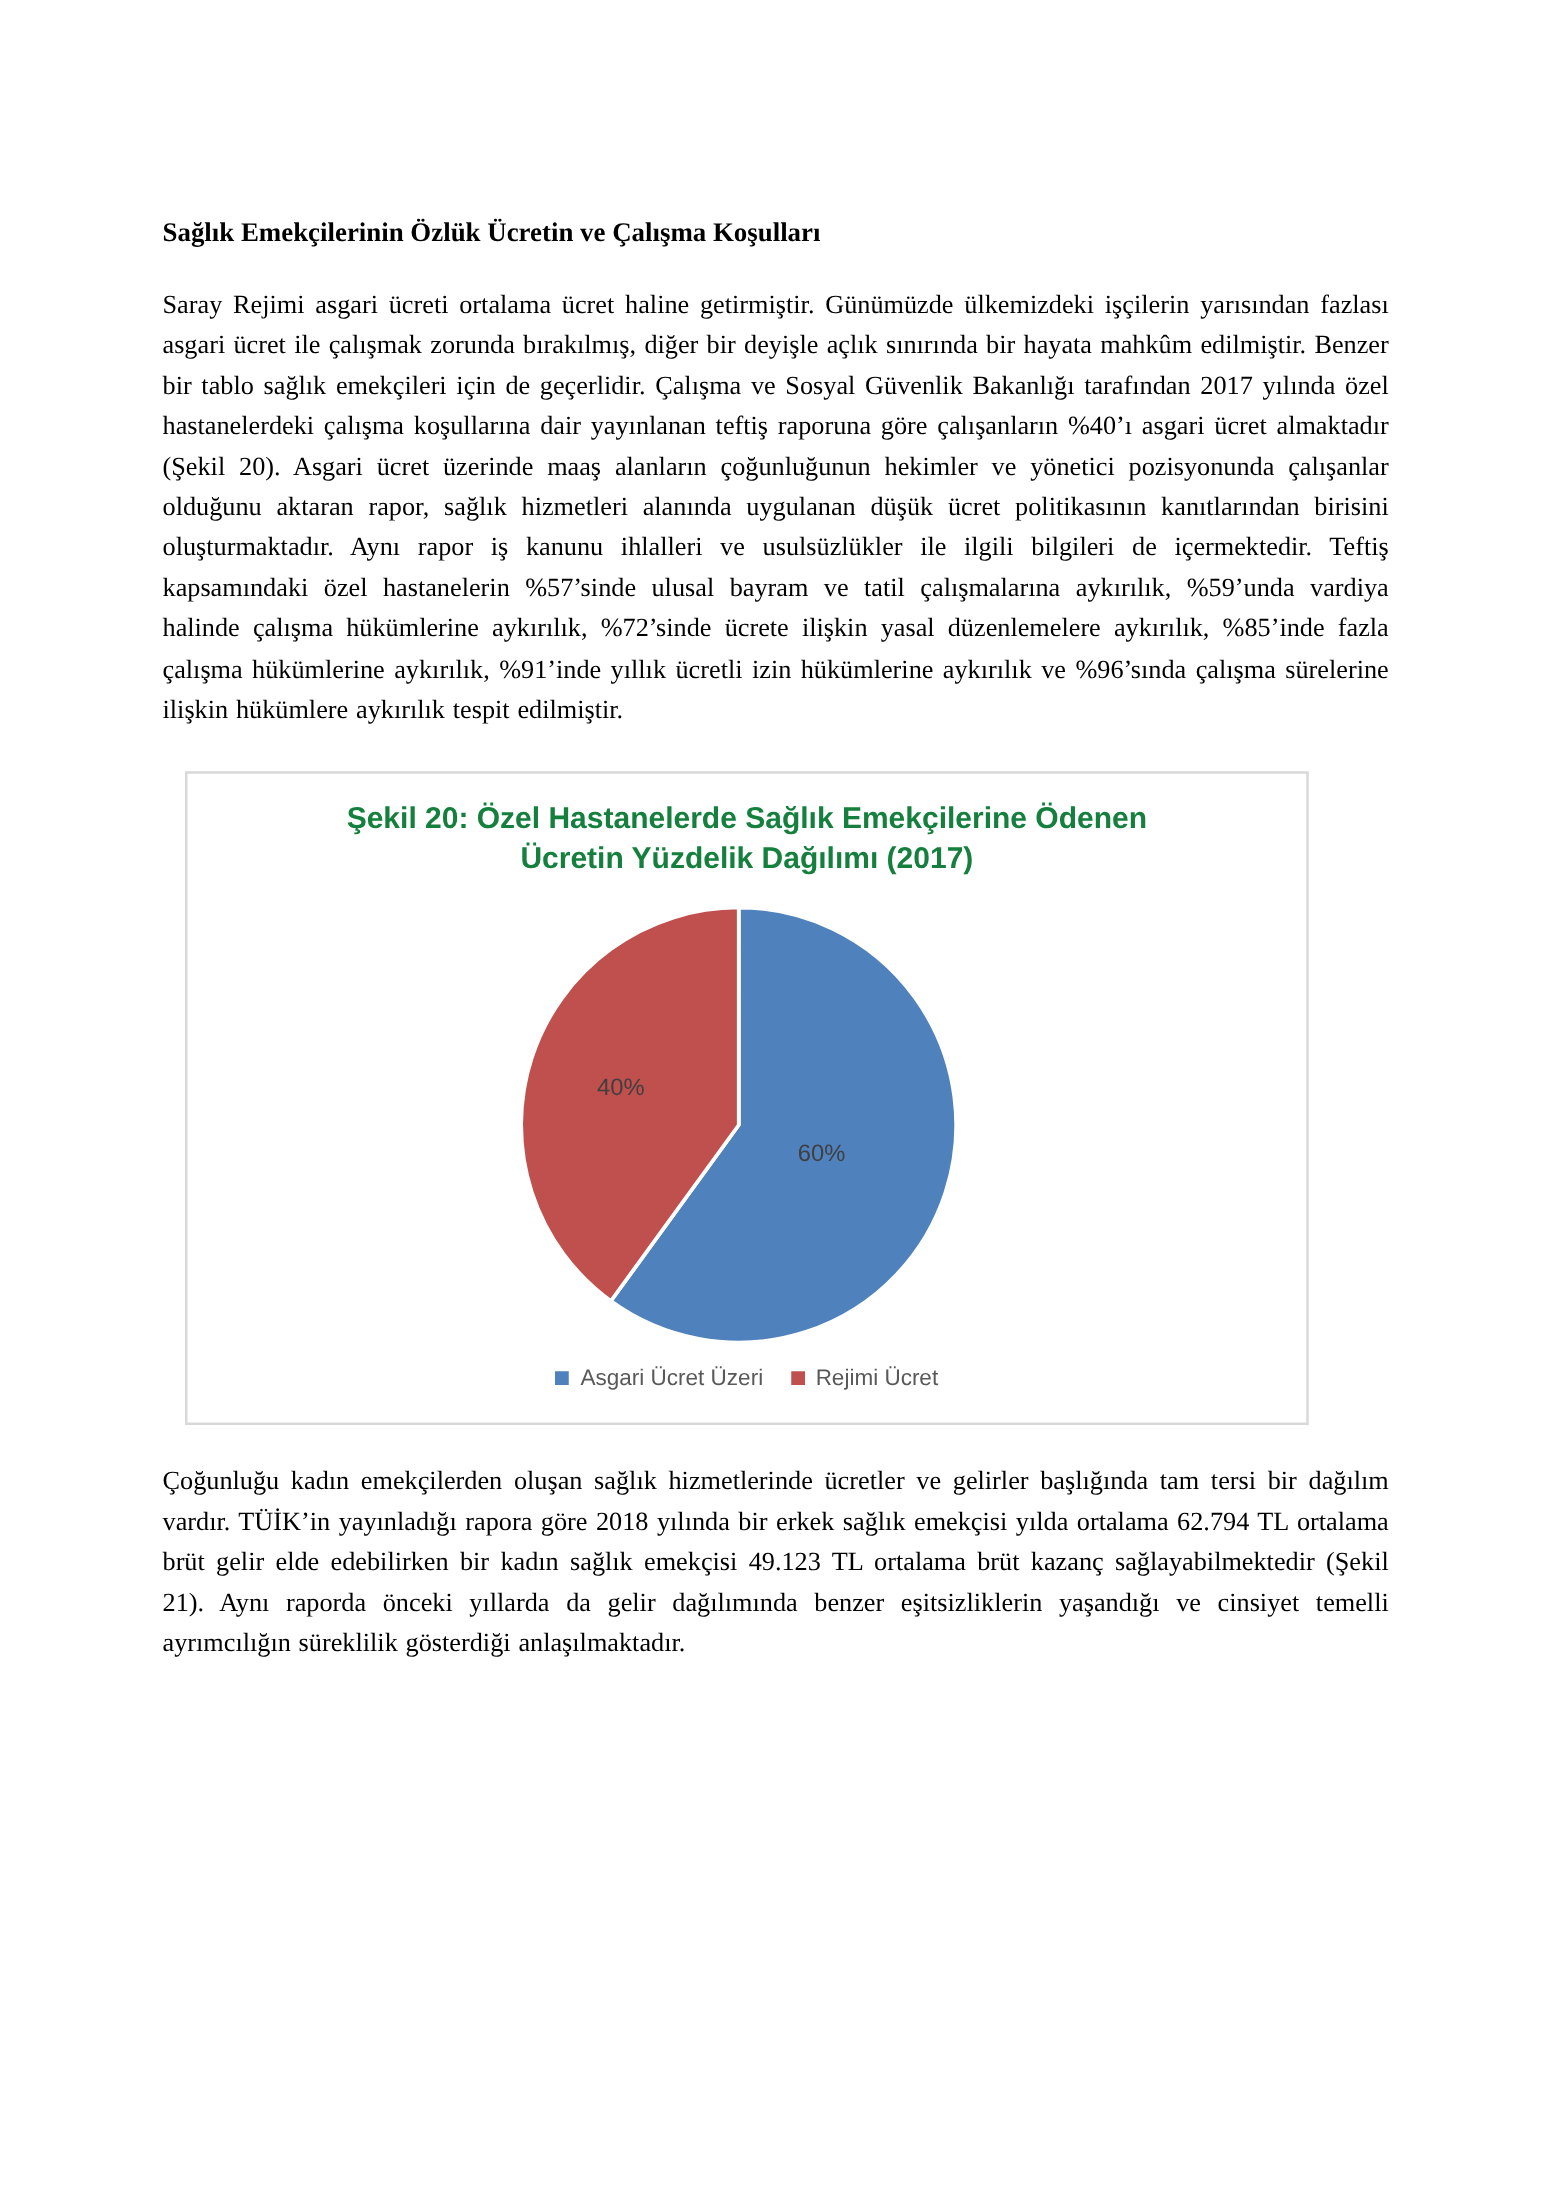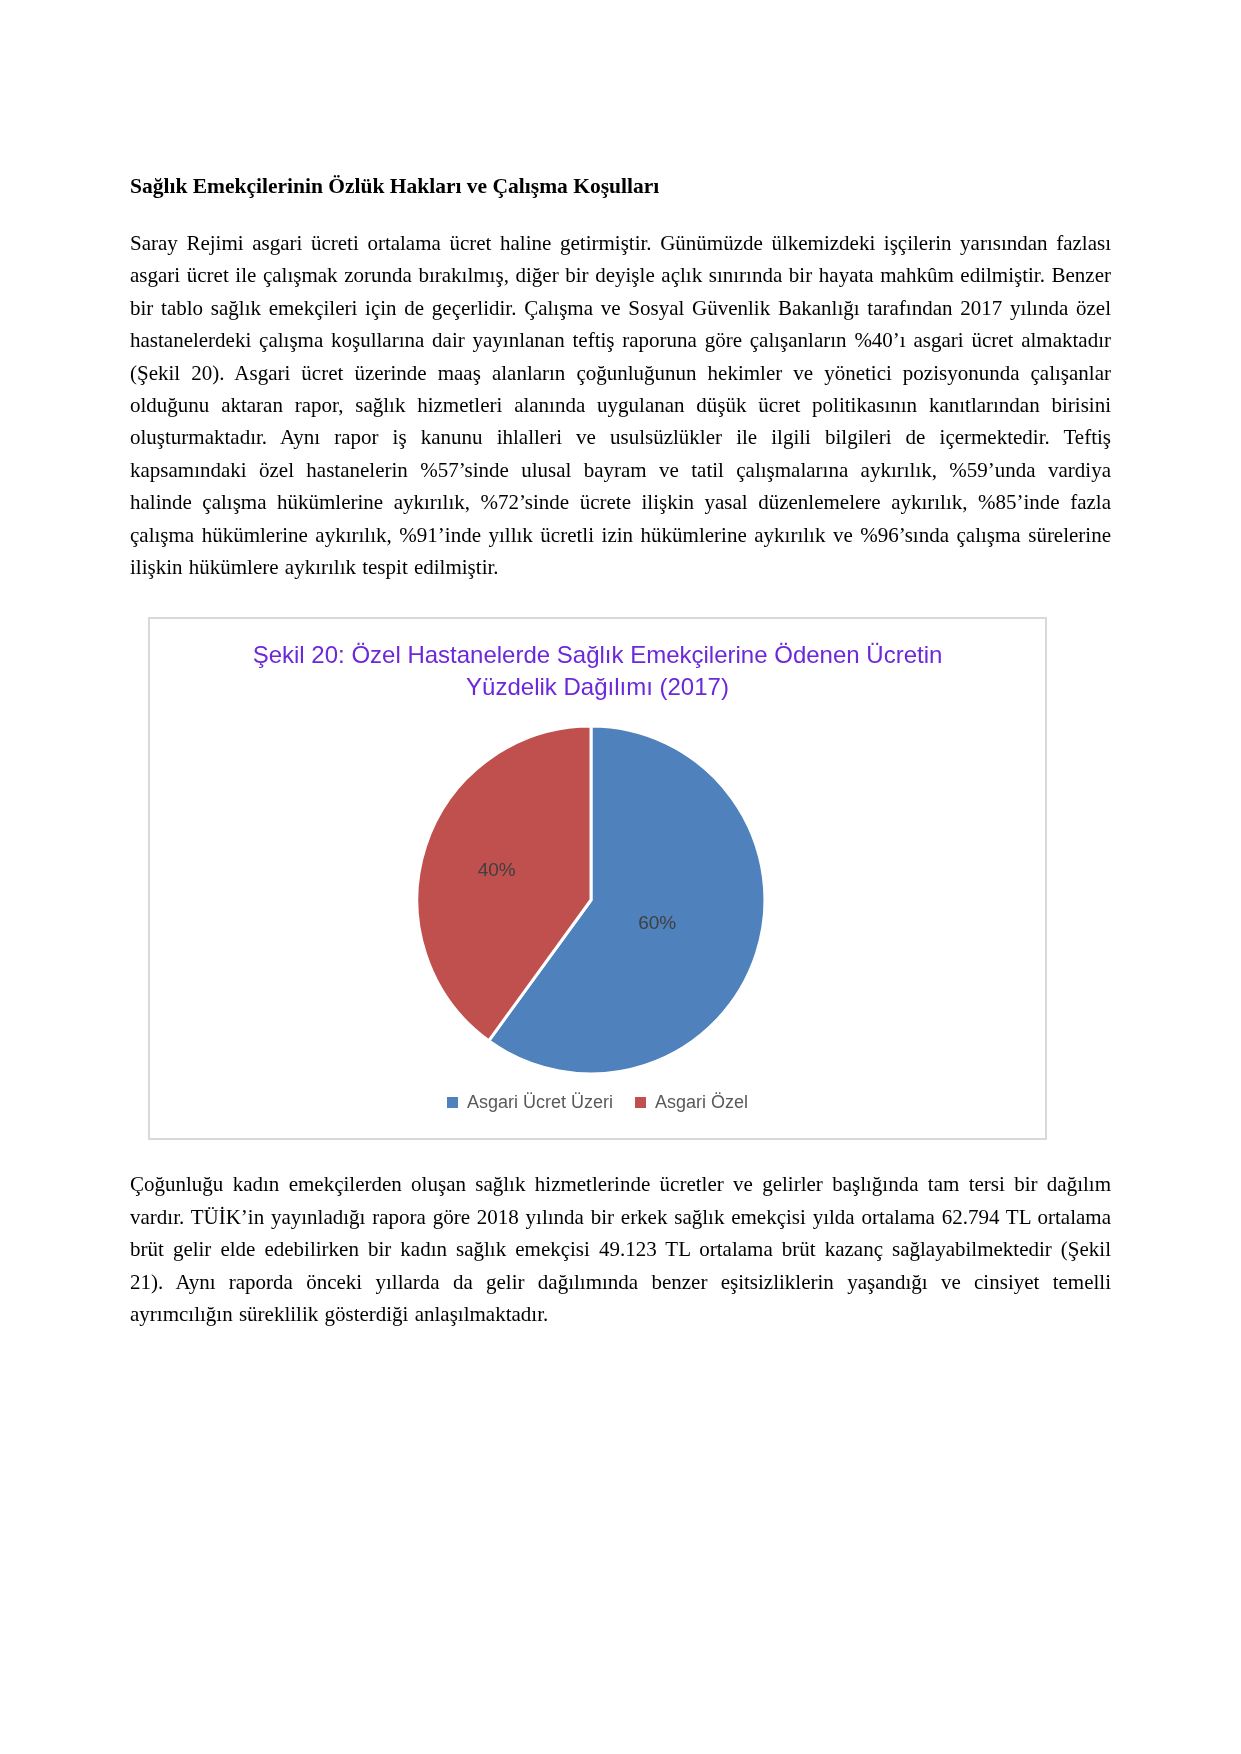--- a/index.html
+++ b/index.html
@@ -87,42 +87,42 @@
     margin-top:30px;
   }
 </style>
 </head>
 <body>
 
 <div class="page">
   <div class="content">
 
 
-    <h2 class="section-heading">Sağlık Emekçilerinin Özlük Hakları ve Çalışma Koşulları</h2>
+    <h2 class="section-heading">Sağlık Emekçilerinin Özlük Ücretin ve Çalışma Koşulları</h2>
 
     <p class="body-paragraph">Saray Rejimi asgari ücreti ortalama ücret haline getirmiştir. Günümüzde ülkemizdeki işçilerin yarısından fazlası asgari ücret ile çalışmak zorunda bırakılmış, diğer bir deyişle açlık sınırında bir hayata mahkûm edilmiştir. Benzer bir tablo sağlık emekçileri için de geçerlidir. Çalışma ve Sosyal Güvenlik Bakanlığı tarafından 2017 yılında özel hastanelerdeki çalışma koşullarına dair yayınlanan teftiş raporuna göre çalışanların %40’ı asgari ücret almaktadır (Şekil 20). Asgari ücret üzerinde maaş alanların çoğunluğunun hekimler ve yönetici pozisyonunda çalışanlar olduğunu aktaran rapor, sağlık hizmetleri alanında uygulanan düşük ücret politikasının kanıtlarından birisini oluşturmaktadır. Aynı rapor iş kanunu ihlalleri ve usulsüzlükler ile ilgili bilgileri de içermektedir. Teftiş kapsamındaki özel hastanelerin %57’sinde ulusal bayram ve tatil çalışmalarına aykırılık, %59’unda vardiya halinde çalışma hükümlerine aykırılık, %72’sinde ücrete ilişkin yasal düzenlemelere aykırılık, %85’inde fazla çalışma hükümlerine aykırılık, %91’inde yıllık ücretli izin hükümlerine aykırılık ve %96’sında çalışma sürelerine ilişkin hükümlere aykırılık tespit edilmiştir.</p>
 
     <div class="chart-box">
-      <div class="chart-title" style="color: #6d28d9;">Şekil 20: Özel Hastanelerde Sağlık Emekçilerine Ödenen Ücretin Yüzdelik Dağılımı (2017)</div>
+      <div class="chart-title" style="color: #15803d; font-weight: bold;">Şekil 20: Özel Hastanelerde Sağlık Emekçilerine Ödenen Ücretin Yüzdelik Dağılımı (2017)</div>
 
       <svg class="pie-svg" width="895" height="356" viewBox="0 0 895 356" xmlns="http://www.w3.org/2000/svg">
           <path d="M 441 176 L 441.0 2.0 A 174 174 0 1 1 338.7 316.8 Z" fill="#4F81BD" stroke="#ffffff" stroke-width="3" stroke-linejoin="round"></path>
           <text x="507.2" y="204.5" text-anchor="middle" class="pie-label" fill="#3f3f3f">60%</text>
           <path d="M 441 176 L 338.7 316.8 A 174 174 0 0 1 441.0 2.0 Z" fill="#C0504D" stroke="#ffffff" stroke-width="3" stroke-linejoin="round"></path>
           <text x="346.7" y="152.4" text-anchor="middle" class="pie-label" fill="#3f3f3f">40%</text>
         </svg>
 
       <div class="chart-legend">
           <div class="legend-item">
             <span class="legend-swatch" style="background: rgb(79, 129, 189);"></span>
             <span class="legend-label">Asgari Ücret Üzeri</span>
           </div>
           <div class="legend-item">
             <span class="legend-swatch" style="background: rgb(192, 80, 77);"></span>
-            <span class="legend-label">Asgari Özel</span>
+            <span class="legend-label">Rejimi Ücret</span>
           </div>
         </div>
     </div>
 
 
     <p class="body-paragraph">Çoğunluğu kadın emekçilerden oluşan sağlık hizmetlerinde ücretler ve gelirler başlığında tam tersi bir dağılım vardır. TÜİK’in yayınladığı rapora göre 2018 yılında bir erkek sağlık emekçisi yılda ortalama 62.794 TL ortalama brüt gelir elde edebilirken bir kadın sağlık emekçisi 49.123 TL ortalama brüt kazanç sağlayabilmektedir (Şekil 21). Aynı raporda önceki yıllarda da gelir dağılımında benzer eşitsizliklerin yaşandığı ve cinsiyet temelli ayrımcılığın süreklilik gösterdiği anlaşılmaktadır.</p>
 
   </div>
 </div>
 

